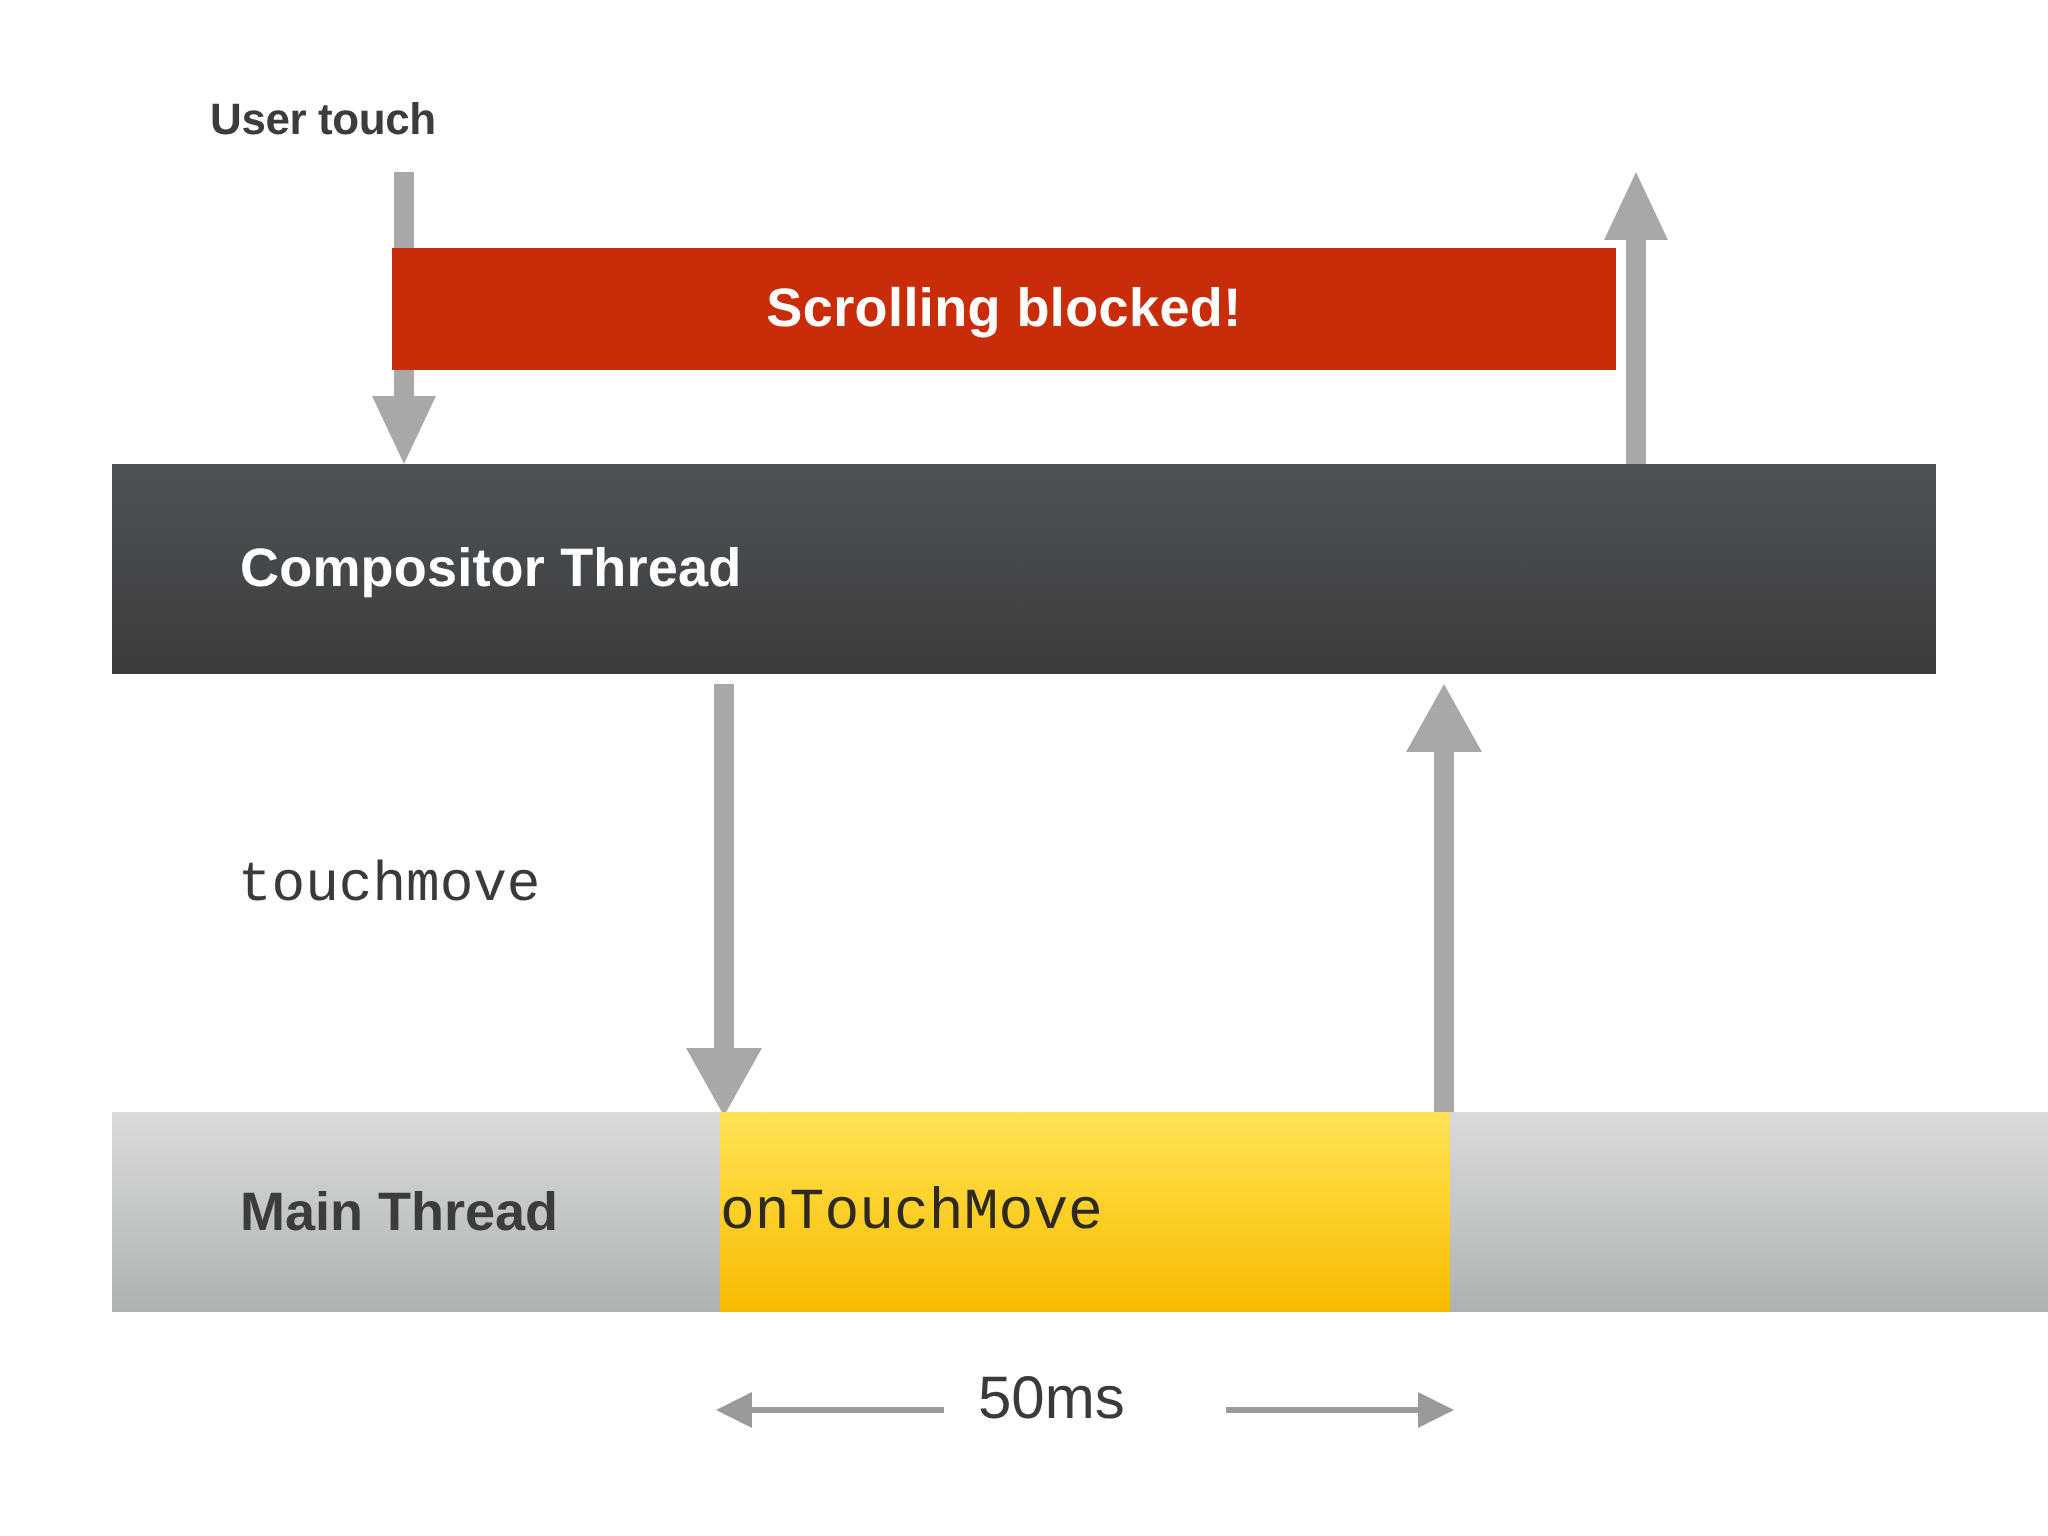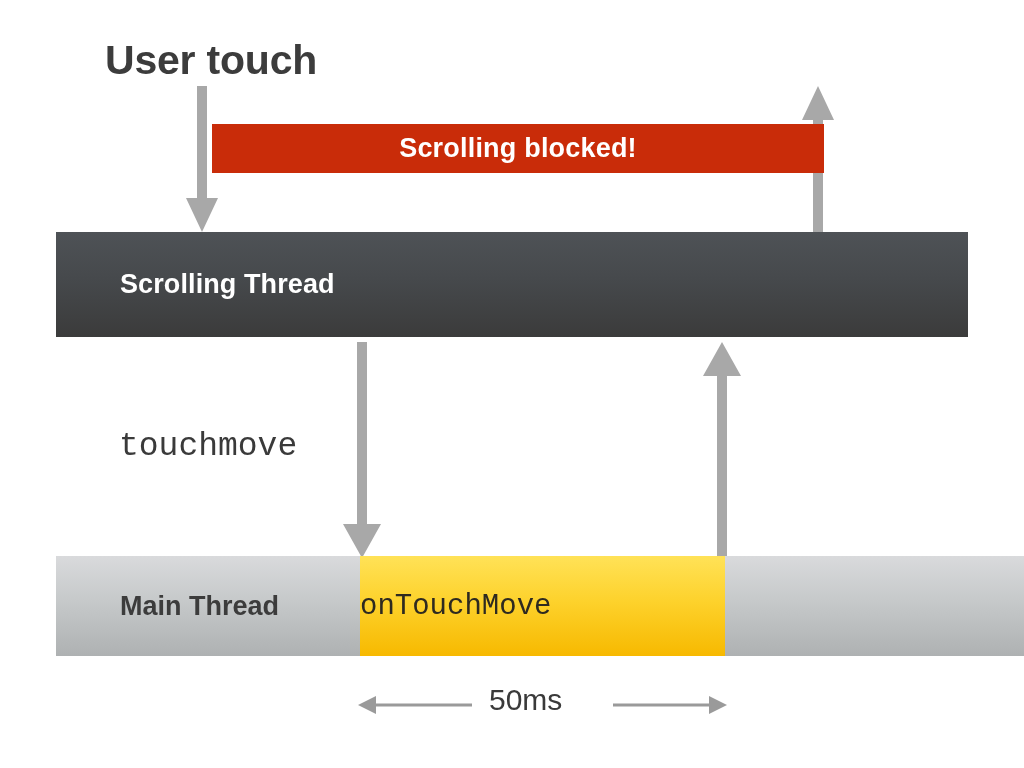--- a/index.html
+++ b/index.html
@@ -17,21 +17,21 @@
     height: 768px;
     background: #ffffff;
     overflow: hidden;
   }
 
   
   .callout {
     position: absolute;
     font-family: "Liberation Sans", sans-serif;
     font-weight: bold;
-    font-size: 41px;
+    font-size: 22px;
     line-height: 36px;
     color: #3c3c3c;
     white-space: nowrap;
     letter-spacing: -0.2px;
   }
   #label-user-touch { left: 105px; top: 42px; }
   #label-commit-gpu { left: 679px; top: 42px; }
 
   
   #arrow-layer {
@@ -42,24 +42,24 @@
     height: 768px;
     pointer-events: none;
   }
   .arrow-shape { fill: #a8a8a8; }
   .dim-line { stroke: #9a9a9a; stroke-width: 3; }
   .dim-head { fill: #9a9a9a; }
 
   
   #blocked-bar {
     position: absolute;
-    left: 212px;
+    left: 196px;
     top: 124px;
     width: 612px;
-    height: 49px;
+    height: 61px;
     background: #c92c09;
     display: flex;
     align-items: center;
     justify-content: center;
     z-index: 3;
   }
   #blocked-bar-label {
     font-family: "Liberation Sans", sans-serif;
     font-weight: bold;
     font-size: 27px;
@@ -87,21 +87,21 @@
     color: #ffffff;
     letter-spacing: 0.1px;
   }
 
   
   #touchmove-label {
     position: absolute;
     left: 119px;
     top: 428px;
     font-family: "Liberation Mono", "DejaVu Sans Mono", monospace;
-    font-size: 33px;
+    font-size: 28px;
     color: #3a3a3a;
     white-space: nowrap;
   }
 
   
   #mainthread-lane {
     position: absolute;
     left: 56px;
     top: 556px;
     width: 1012px;
@@ -184,21 +184,21 @@
       <line class="dim-line" x1="613" y1="705" x2="713" y2="705"></line>
       <polygon class="dim-head" points="727,705 709,696 709,714"></polygon>
     </g>
   </svg>
 
   <div id="blocked-bar">
     <span id="blocked-bar-label">Scrolling blocked!</span>
   </div>
 
   <div id="compositor-lane">
-    <span id="compositor-lane-label">Scrolling Thread</span>
+    <span id="compositor-lane-label">Compositor Thread</span>
   </div>
 
   <div id="touchmove-label">touchmove</div>
 
   <div id="mainthread-lane">
     <span id="mainthread-lane-label">Main Thread</span>
     <div id="ontouchmove-block">
       <span id="ontouchmove-label">onTouchMove</span>
     </div>
   </div>

